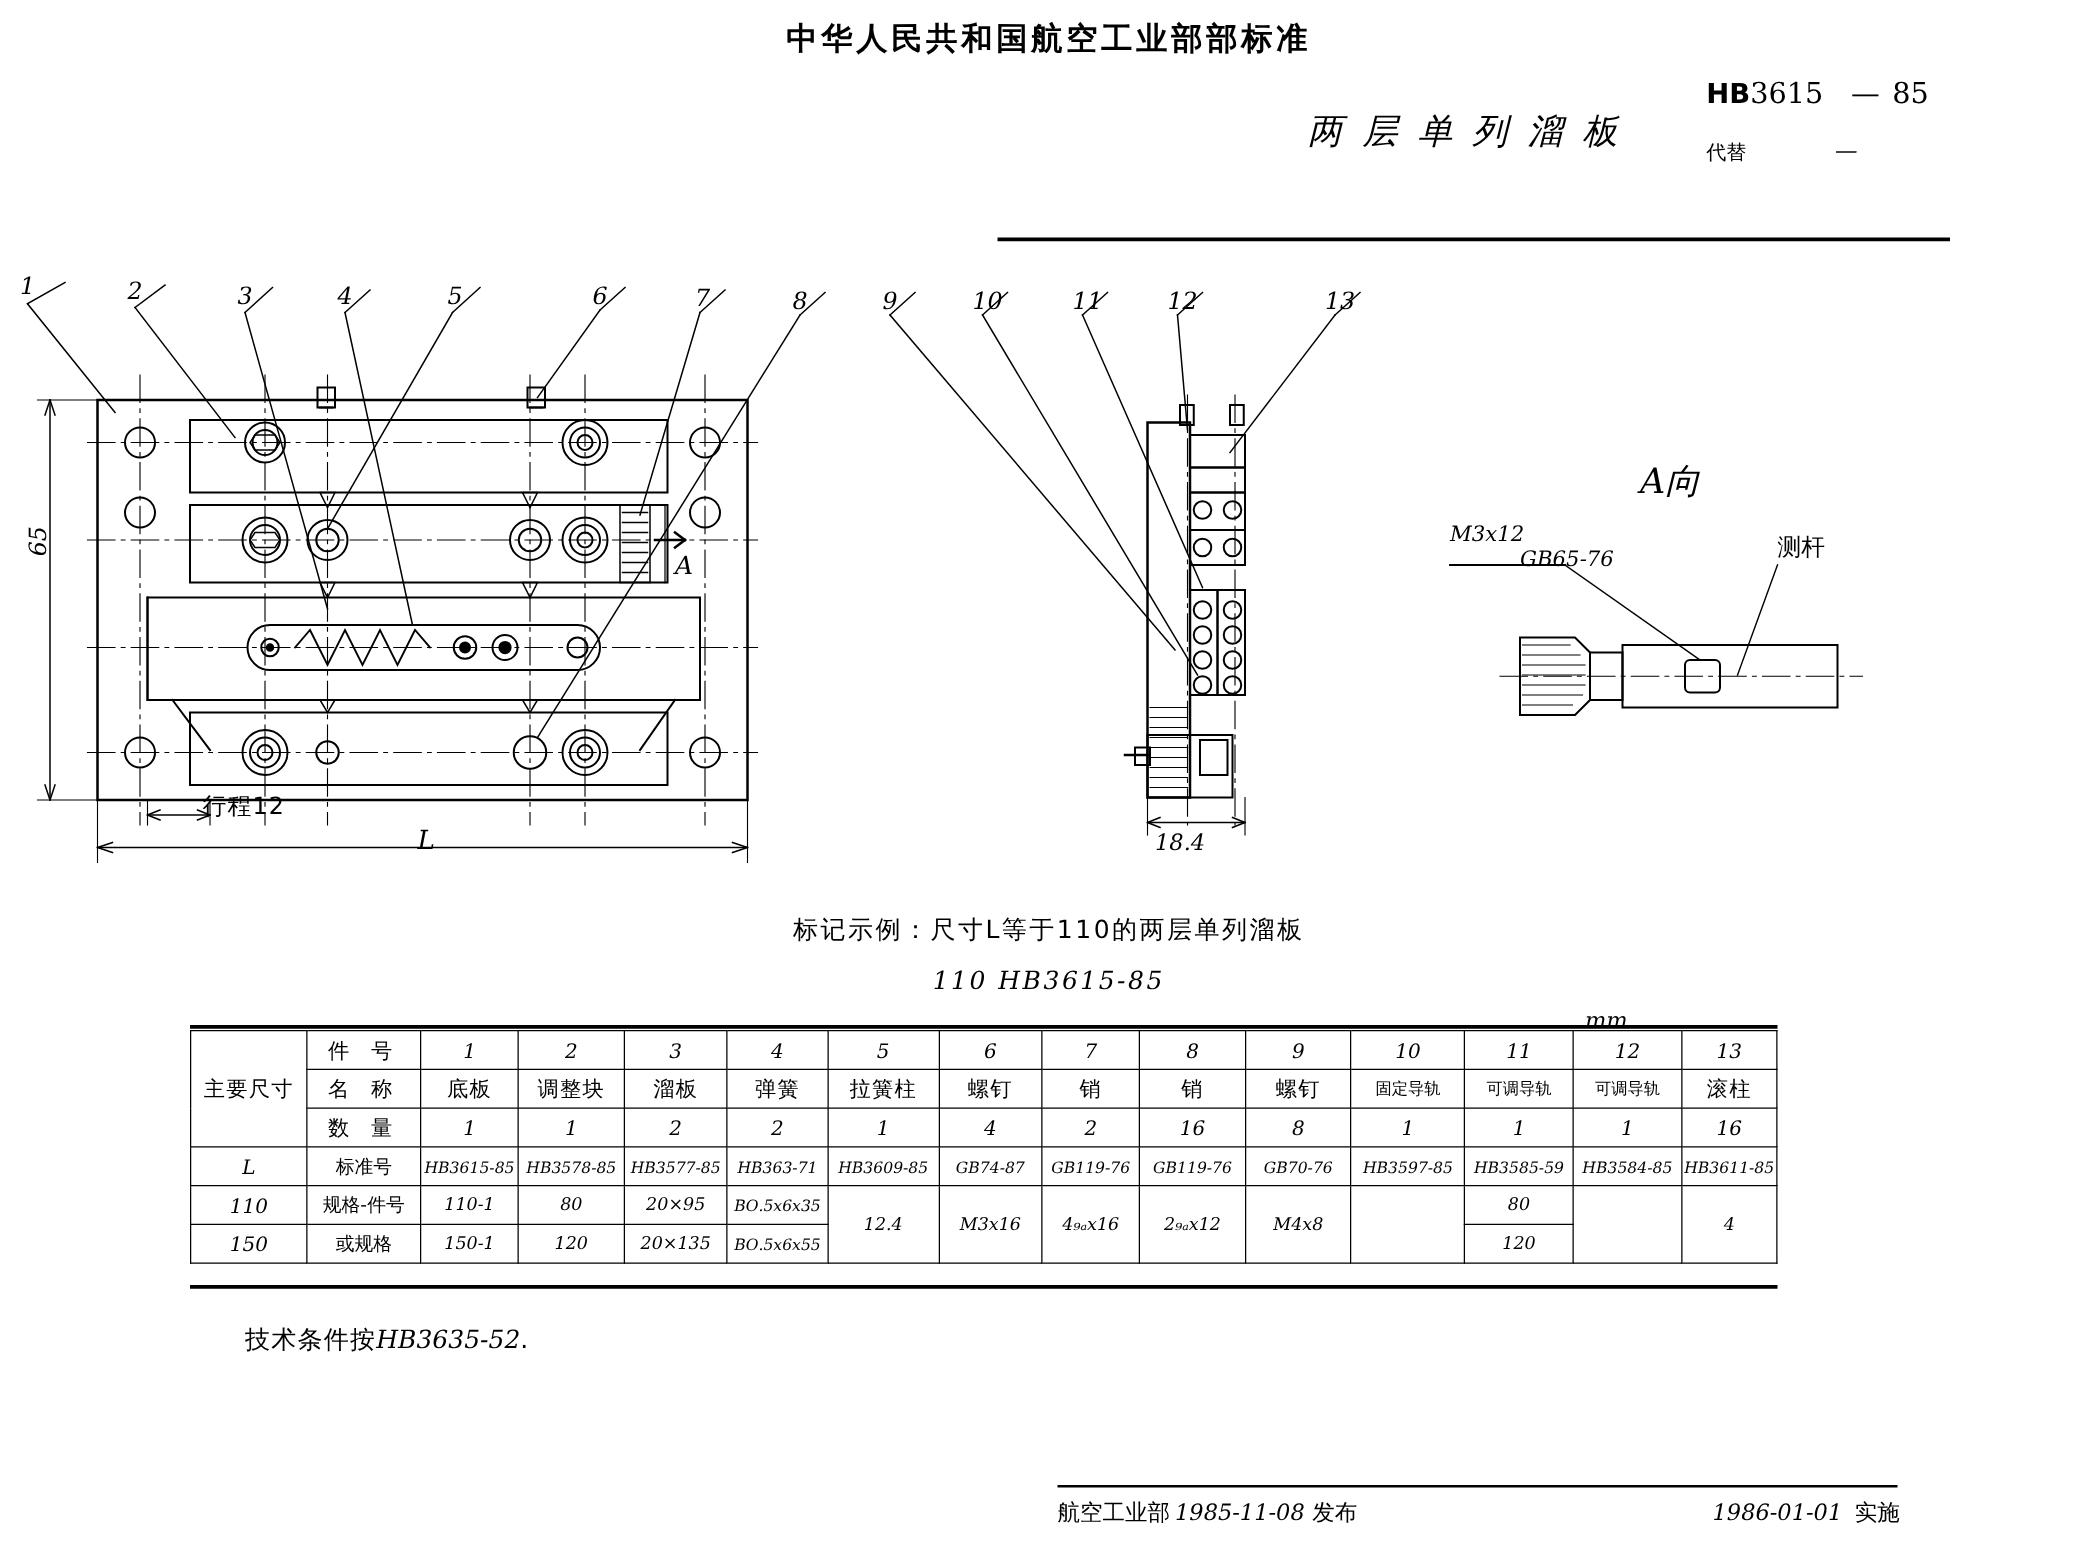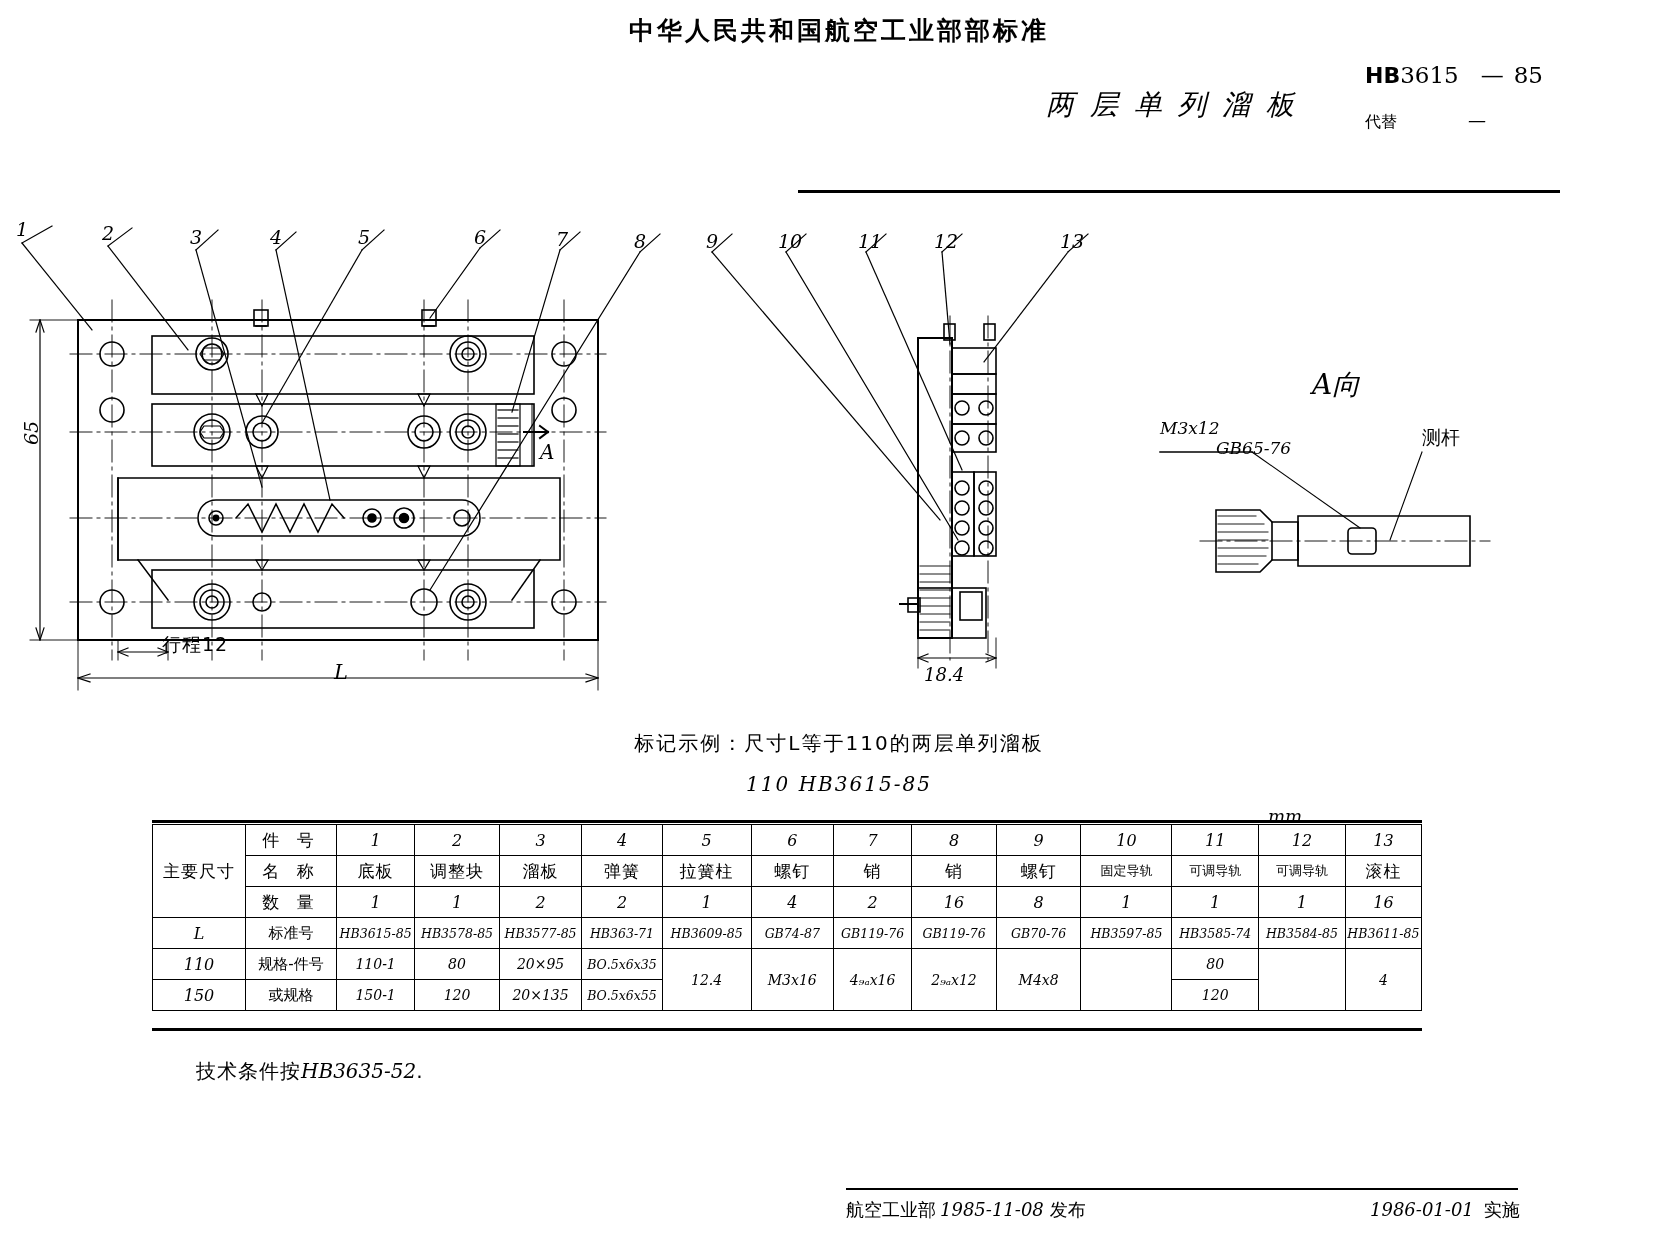--- a/index.html
+++ b/index.html
@@ -451,21 +451,21 @@
     <td class="tiny">HB3615-85</td>
     <td class="tiny">HB3578-85</td>
     <td class="tiny">HB3577-85</td>
     <td class="tiny">HB363-71</td>
     <td class="tiny">HB3609-85</td>
     <td class="tiny">GB74-87</td>
     <td class="tiny">GB119-76</td>
     <td class="tiny">GB119-76</td>
     <td class="tiny">GB70-76</td>
     <td class="tiny">HB3597-85</td>
-    <td class="tiny">HB3585-74</td>
+    <td class="tiny">HB3585-59</td>
     <td class="tiny">HB3584-85</td>
     <td class="tiny">HB3611-85</td>
   </tr>
 
   <tr>
     <td>110</td>
     <td class="cn" style="font-size:15px;letter-spacing:0;">规格-件号</td>
     <td class="small">110-1</td>
     <td class="small">80</td>
     <td class="small">20×95</td>

